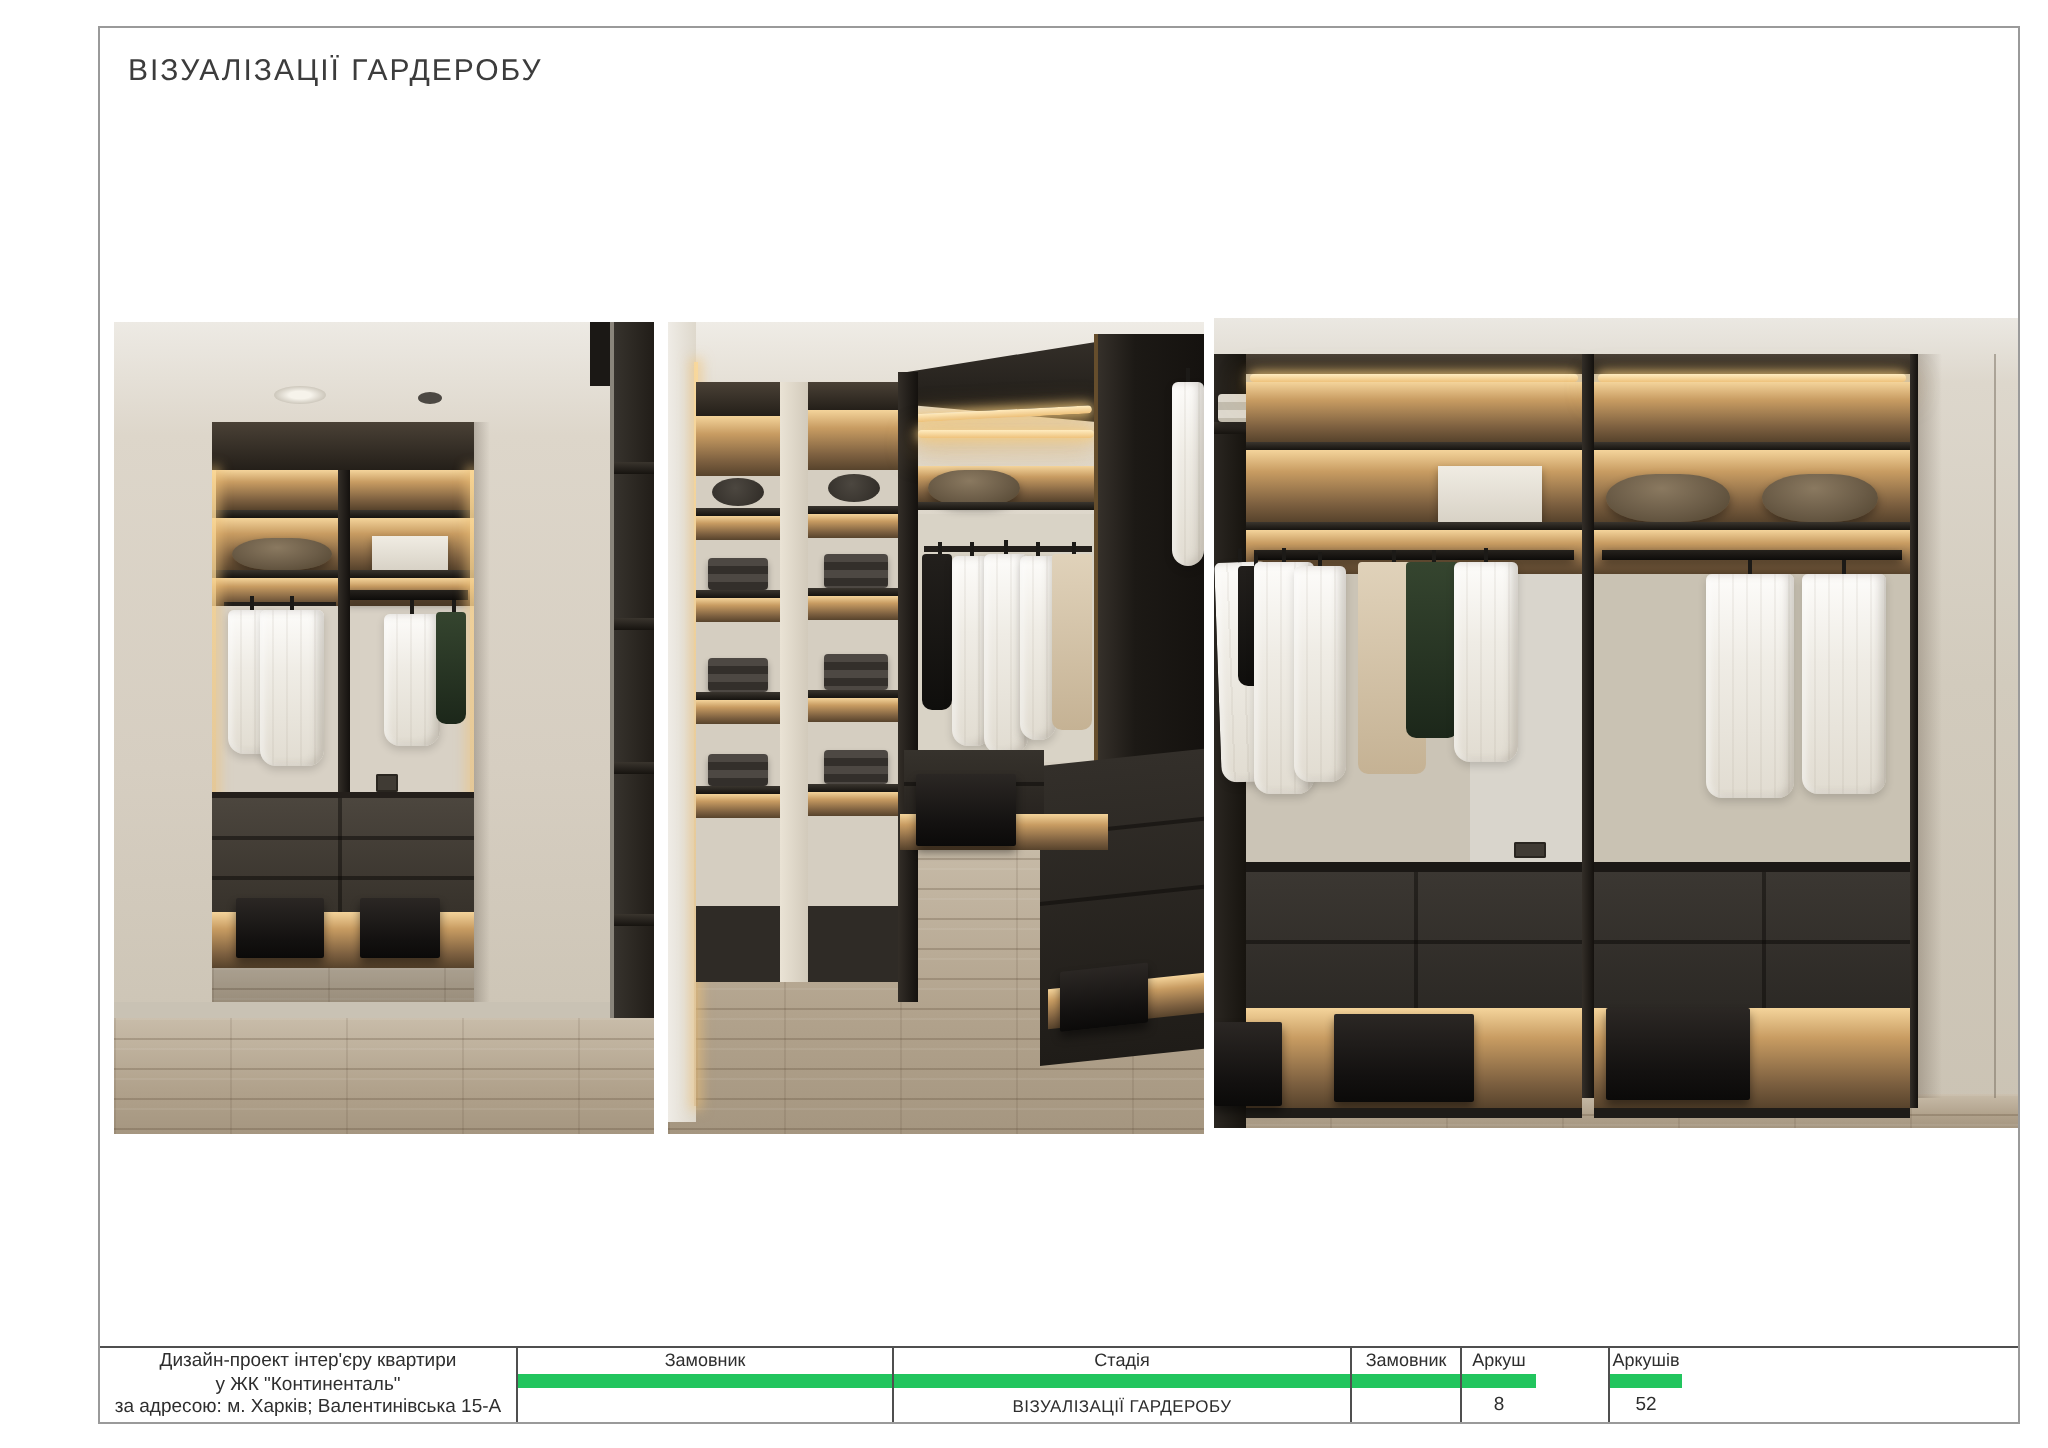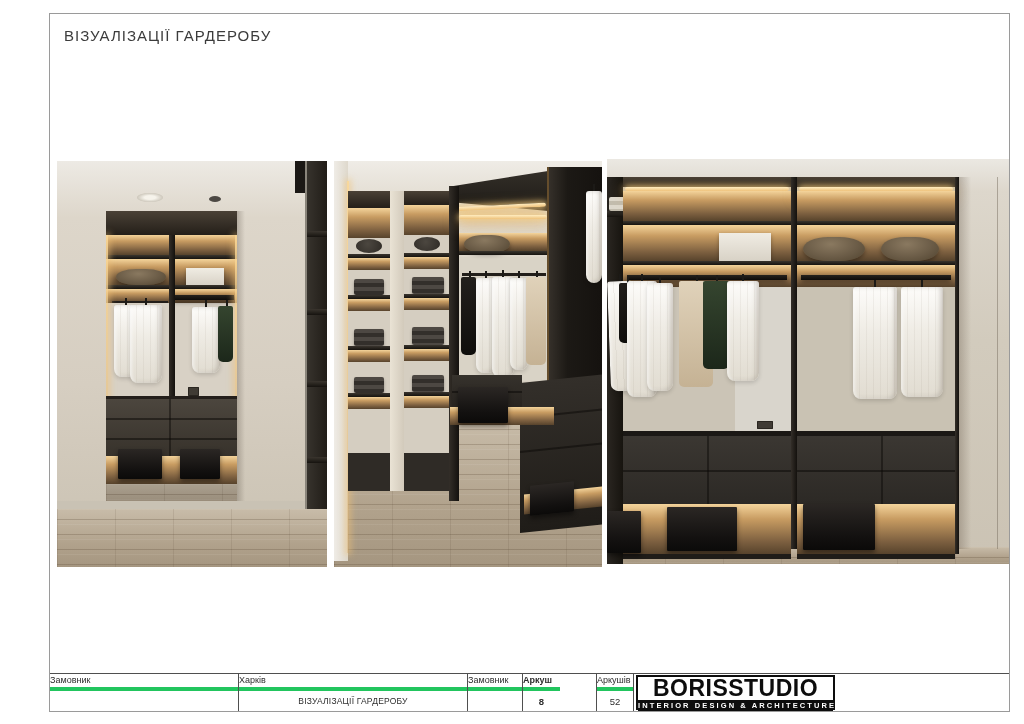--- a/index.html
+++ b/index.html
@@ -63,25 +63,25 @@
   .hat{border-radius:50%;background:radial-gradient(circle at 45% 35%,#4c4740,#2e2a25);}
 
   
   .titleblock{position:absolute;left:0;bottom:0;width:959px;height:37px;display:flex;
       border-top:1px solid #4f4f4f;background:#fff;font-size:9.5px;color:#2e2e2e;}
   .tb-cell{box-sizing:border-box;height:100%;}
   .tb-cell + .tb-cell{border-left:1px solid #4f4f4f;}
   .tb-project{width:208px;display:flex;flex-direction:column;justify-content:center;
       align-items:center;text-align:center;line-height:11.5px;font-size:9.5px;}
   .tb-col{display:flex;flex-direction:column;}
-  .tb-head{height:13px;line-height:13px;text-align:left;border-bottom:4px solid #22c55e;
+  .tb-head{height:13px;line-height:13px;text-align:center;border-bottom:7px solid #22c55e;
       font-size:9px;}
   .tb-val{flex:1;display:flex;align-items:center;justify-content:center;font-size:9.5px;}
   .w-client{width:188px;} .w-stage{width:229px;} .w-scale{width:55px;}
-  .w-sheet{width:38px;font-weight:bold;} .w-sheets{width:37px;margin-left:36px;}
+  .w-sheet{width:38px;} .w-sheets{width:37px;margin-left:36px;}
   .stage-val{font-size:8.5px;letter-spacing:.2px;}
   .tb-logo{width:204px;position:relative;}
   .logo-box{position:absolute;left:2px;right:2px;top:1px;bottom:1px;border:2px solid #0d0d0d;
       display:flex;flex-direction:column;background:#fff;}
   .logo-name{flex:1;display:flex;align-items:center;justify-content:center;
       font-size:23px;font-weight:800;letter-spacing:.5px;color:#0d0d0d;line-height:1;}
   .logo-bar{height:11px;background:#0d0d0d;color:#fff;font-size:7.5px;font-weight:700;
       letter-spacing:2.1px;text-align:center;line-height:11px;white-space:nowrap;}
 </style>
 </head>
@@ -273,40 +273,39 @@
       <div class="post" style="left:348px;top:18px;width:4px;height:377px;"></div>
 
       <div class="shirt" style="left:2px;top:122px;width:26px;height:110px;transform:rotate(-2deg);"></div>
       <div class="gdark" style="left:12px;top:124px;width:16px;height:60px;"></div>
       <div class="shirt" style="left:20px;top:122px;width:30px;height:116px;"></div>
       <div class="shirt" style="left:40px;top:124px;width:26px;height:108px;"></div>
       <div class="bbox" style="left:0;top:352px;width:34px;height:42px;"></div>
     </figure>
 
     <div class="titleblock">
+      <div class="tb-cell tb-project">
+        <div>Дизайн-проект інтер'єру квартири</div>
+        <div>у ЖК "Континенталь"</div>
+        <div>за адресою: м. Харків; Валентинівська 15-А</div>
+      </div>
       <div class="tb-cell tb-col w-client">
         <div class="tb-head">Замовник</div>
       </div>
       <div class="tb-cell tb-col w-stage">
-        <div class="tb-head">Харків</div>
+        <div class="tb-head">Стадія</div>
         <div class="tb-val stage-val">ВІЗУАЛІЗАЦІЇ ГАРДЕРОБУ</div>
       </div>
       <div class="tb-cell tb-col w-scale">
         <div class="tb-head">Замовник</div>
         <div class="tb-val"></div>
       </div>
       <div class="tb-cell tb-col w-sheet">
         <div class="tb-head">Аркуш</div>
         <div class="tb-val">8</div>
       </div>
       <div class="tb-cell tb-col w-sheets">
         <div class="tb-head">Аркушів</div>
         <div class="tb-val">52</div>
       </div>
-      <div class="tb-cell tb-logo">
-        <div class="logo-box">
-          <div class="logo-name">BORISSTUDIO</div>
-          <div class="logo-bar">INTERIOR DESIGN &amp; ARCHITECTURE</div>
-        </div>
-      </div>
     </div>
   </div>
 </div>
 
 </body></html>

